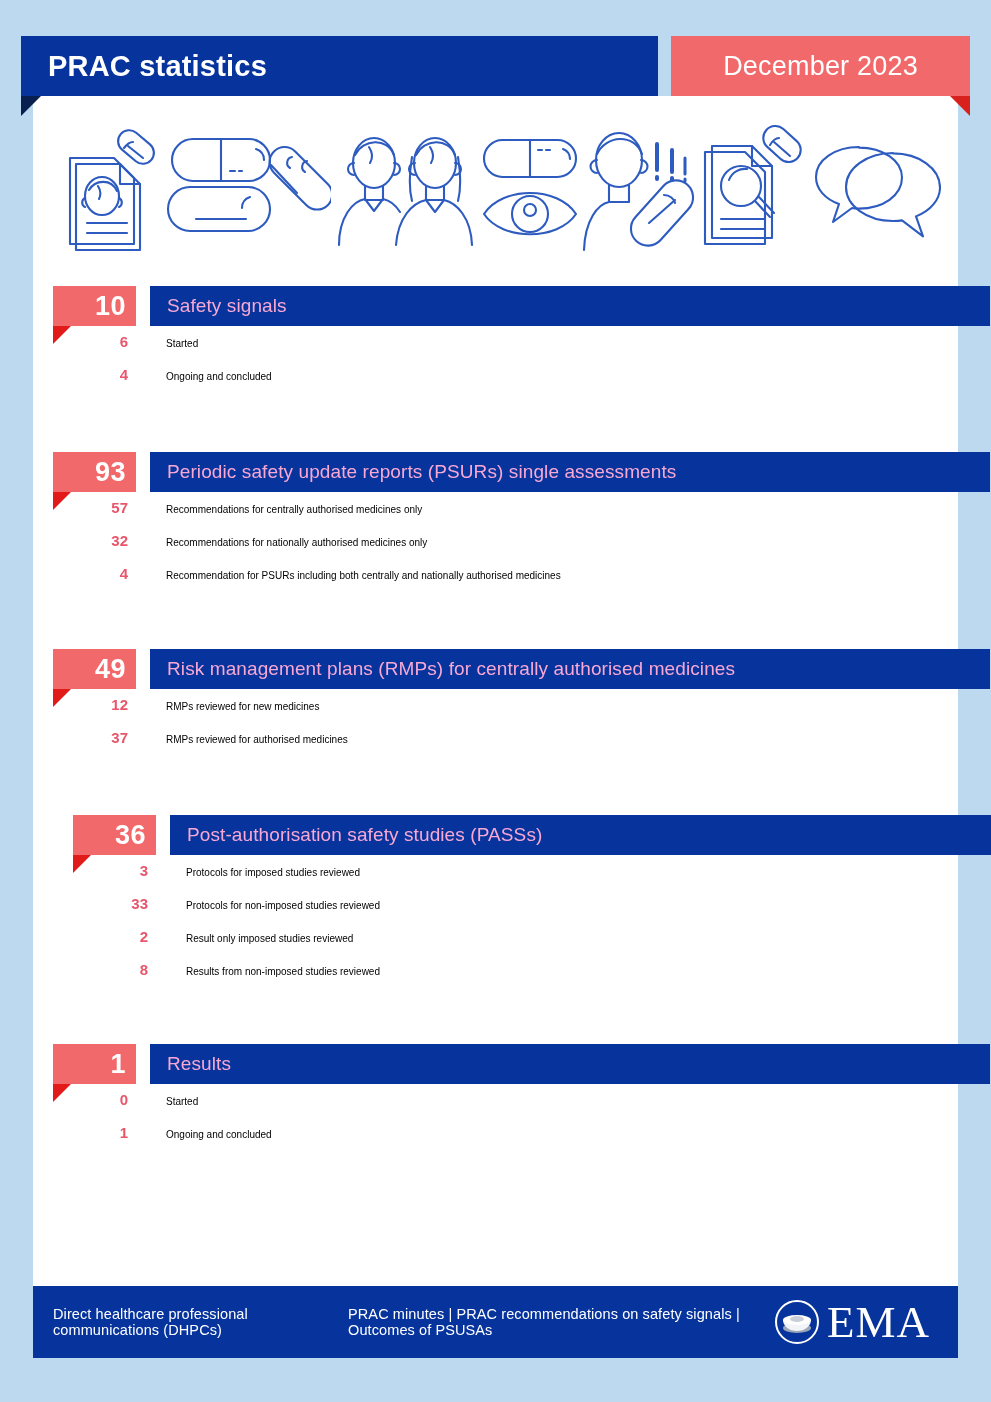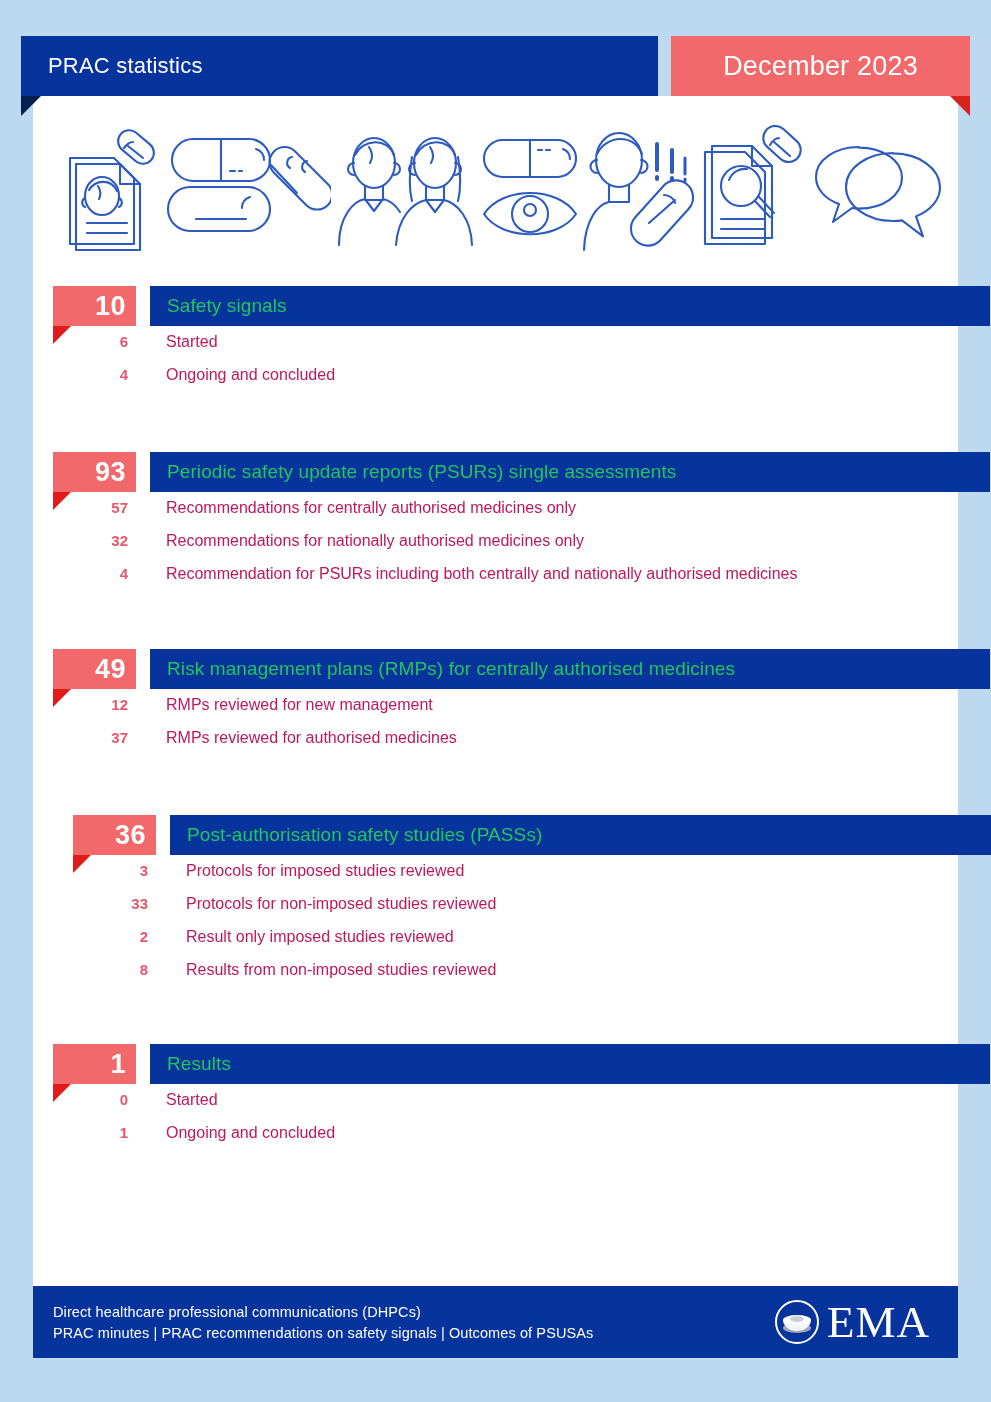--- a/index.html
+++ b/index.html
@@ -29,22 +29,22 @@
   .header-title-bar {
     position: absolute;
     left: 21px; top: 36px;
     width: 637px; height: 60px;
     background: #06339c;
     display: flex;
     align-items: center;
   }
   .header-title-text {
     color: #ffffff;
-    font-size: 22px;
-    font-weight: normal;
+    font-size: 29px;
+    font-weight: bold;
     letter-spacing: 0.2px;
     padding-left: 27px;
   }
   .header-date-bar {
     position: absolute;
     left: 671px; top: 36px;
     width: 299px; height: 60px;
     background: #f2696b;
     display: flex;
     align-items: center;
@@ -120,21 +120,21 @@
   }
   .sec-title {
     position: absolute;
     left: 118px; top: 0;
     width: 840px; height: 40px;
     background: #06339c;
     display: flex;
     align-items: center;
   }
   .sec-title-text {
-    color: #22c55e;
+    color: #f9a8d4;
     font-size: 19px;
     font-weight: normal;
     padding-left: 17px;
     letter-spacing: 0.1px;
     text-align: center;
   }
 
   .sec-items { margin-top: 7px; }
   .sec-item {
     display: flex;
@@ -143,38 +143,38 @@
   }
   .item-num {
     width: 96px;
     text-align: right;
     color: #e8566b;
     font-size: 15px;
     font-weight: bold;
     padding-right: 0;
   }
   .item-label {
-    color: #be185d;
-    font-size: 16px;
+    color: #000000;
+    font-size: 10px;
     padding-left: 38px;
     white-space: nowrap;
   }
 
   
   .footer {
     position: absolute;
     left: 33px; top: 1286px;
     width: 925px; height: 72px;
     background: #06339c;
     display: flex;
     align-items: center;
     justify-content: space-between;
     padding: 0 28px 0 20px;
   }
-  .footer-lines { display: flex; flex-direction: column; gap: 5px; }
+  .footer-lines { display: flex; flex-direction: row; gap: 5px; }
   .footer-line {
     color: #ffffff;
     font-size: 14.5px;
     letter-spacing: 0.1px;
   }
   .footer-logo { display: flex; align-items: center; gap: 7px; justify-content: flex-end; }
   .ema-emblem { display: block; }
   .ema-word {
     color: #ffffff;
     font-family: "Liberation Serif", serif;
@@ -366,21 +366,21 @@
         <div class="sec-head">
           <div class="sec-badge">49</div>
           <div class="sec-badge-fold"></div>
           <div class="sec-title">
             <span class="sec-title-text">Risk management plans (RMPs) for centrally authorised medicines</span>
           </div>
         </div>
         <div class="sec-items">
           <div class="sec-item">
             <span class="item-num">12</span>
-            <span class="item-label">RMPs reviewed for new management</span>
+            <span class="item-label">RMPs reviewed for new medicines</span>
           </div>
           <div class="sec-item">
             <span class="item-num">37</span>
             <span class="item-label">RMPs reviewed for authorised medicines</span>
           </div>
         </div>
       </div>
       <div class="section" style="top: 815px; padding-left: 20px;">
         <div class="sec-head">
           <div class="sec-badge">36</div>

